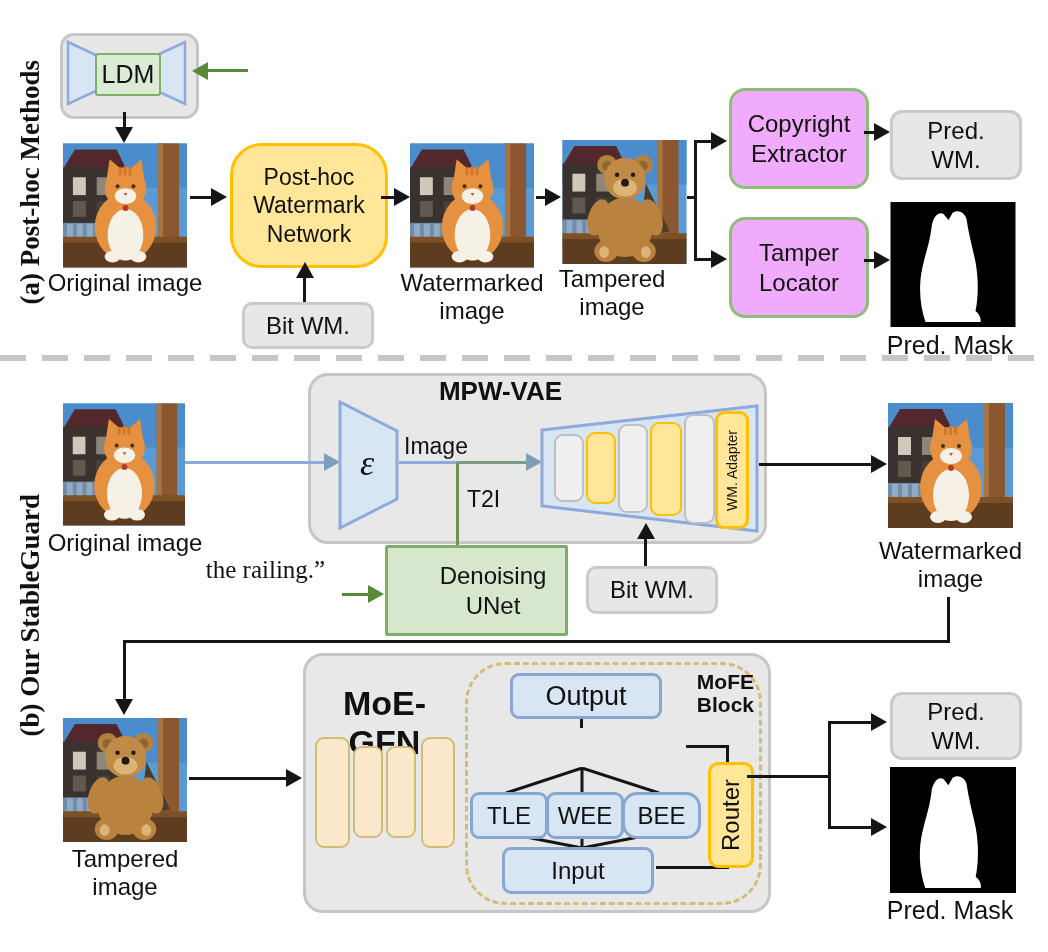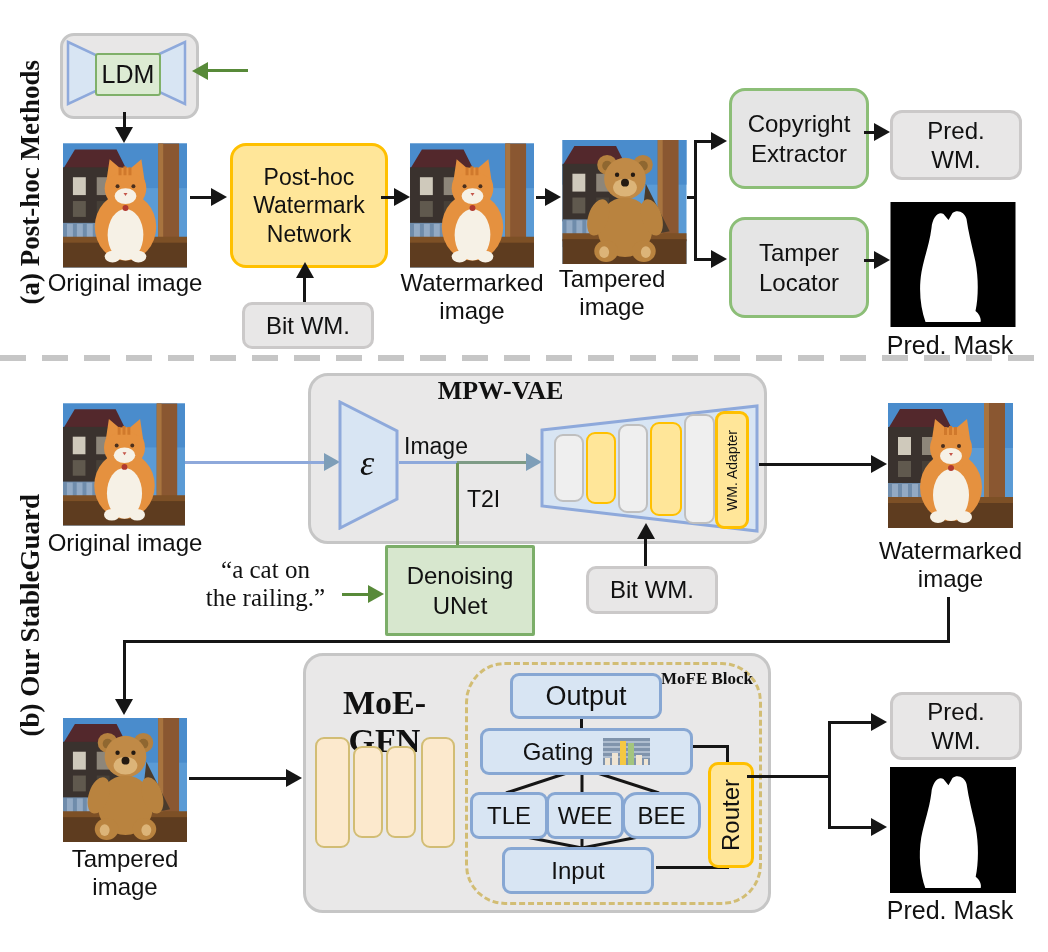--- a/index.html
+++ b/index.html
@@ -8,25 +8,25 @@
   .abs{position:absolute;}
   .hl{position:absolute;height:3px;background:#151515;}
   .vl{position:absolute;width:3px;background:#151515;}
   .ah-r{position:absolute;width:0;height:0;border-top:9px solid transparent;border-bottom:9px solid transparent;border-left:16px solid #151515;}
   .ah-l{position:absolute;width:0;height:0;border-top:9px solid transparent;border-bottom:9px solid transparent;border-right:16px solid #588A39;}
   .ah-d{position:absolute;width:0;height:0;border-left:9px solid transparent;border-right:9px solid transparent;border-top:16px solid #151515;}
   .ah-u{position:absolute;width:0;height:0;border-left:9px solid transparent;border-right:9px solid transparent;border-bottom:16px solid #151515;}
   .box{position:absolute;display:flex;align-items:center;justify-content:center;text-align:center;font-size:23px;line-height:1.22;color:#111;}
   .cap{position:absolute;text-align:center;font-size:24px;line-height:1.15;color:#111;}
   .gray{background:#E8E7E7;border:3px solid #CBC9C9;border-radius:10px;}
-  .yellowb{background:#FFE699;border:3px solid #FFC000;border-radius:16px;}
-  .greenb{background:#e5e5e5;border:3px solid #8CBE77;border-radius:16px;}
+  .yellowb{background:#FFE699;border:3px solid #FFC000;border-radius:32px;}
+  .greenb{background:#f0abfc;border:3px solid #8CBE77;border-radius:16px;}
   .blueb{background:#D8E5F3;border:3px solid #87A7D3;border-radius:9px;}
   .container{position:absolute;background:#E9E8E8;border:3px solid #C6C6C6;border-radius:20px;}
-  .serif{font-family:Liberation Serif, serif;font-weight:700;}
+  .serif{font-family:Liberation Sans, sans-serif;font-weight:700;}
   .vtext{writing-mode:vertical-rl;transform:rotate(180deg);}
   .sidelabel{position:absolute;display:flex;align-items:center;justify-content:center;font-family:"Liberation Serif",serif;font-weight:700;font-size:27px;color:#111;}
   .prompt{font-family:cursive;font-size:25px;color:#111;white-space:nowrap;}
   .bar{position:absolute;border-radius:9px;}
   .bar.g{background:#EFEFEF;border:2.5px solid #BFBFBF;}
   .bar.y{background:#FFE699;border:2.5px solid #FFC000;}
   .bar.p{background:#FCE9CD;border:2.5px solid #D2BD74;}
   .dashedblk{position:absolute;border:3px dashed #D2BD74;border-radius:40px;}
   .divider{position:absolute;height:6px;background:repeating-linear-gradient(90deg,#C6C6C6 0 26px,transparent 26px 42px);}
   .narrow{display:inline-block;width:74px;}
@@ -223,26 +223,25 @@
   <div class="bar y" style="left:715px;top:411px;width:28px;height:112px;border-width:3px;display:flex;align-items:center;justify-content:center;">
     <span class="vtext" style="font-size:14px;">WM. Adapter</span>
   </div>
 
   <div class="ah-u" style="left:637px;top:523px;"></div>
   <div class="vl" style="left:644px;top:538px;height:28px;"></div>
   <div class="box gray" style="left:586px;top:566px;width:126px;height:42px;font-size:24px;">
     <span>Bit WM.</span>
   </div>
 
-  <div class="box" style="left:385px;top:545px;width:144px;height:85px;background:#D7E7CE;border:3px solid #7CAE69;border-radius:2px;font-size:24px;">
+  <div class="box" style="left:385px;top:545px;width:144px;height:85px;background:#D7E7CE;border:3px solid #7CAE69;border-radius:2px;font-size:24px;padding-left:33px;">
     <span>Denoising UNet</span>
   </div>
 
   <div class="abs" style="left:168px;top:556px;width:195px;text-align:center;">
-    <span class="prompt" style="display:block;">“a cat on</span>
     <span class="prompt" style="display:block;">the railing.”</span>
   </div>
   <div class="hl" style="left:342px;top:593px;width:28px;background:#588A39;"></div>
   <div class="ah-r" style="left:368px;top:585px;border-left-color:#588A39;"></div>
 
   <div class="hl" style="left:759px;top:463px;width:114px;"></div>
   <div class="ah-r" style="left:871px;top:455px;"></div>
   <svg class="abs" style="left:888px;top:403px;" width="125" height="125" viewBox="0 0 125 125">
       <use href="#scene-cat"></use>
     </svg>
@@ -262,56 +261,40 @@
   <div class="ah-r" style="left:286px;top:769px;"></div>
 
   <div class="container" style="left:303px;top:653px;width:462px;height:254px;"></div>
   <div class="abs serif" style="left:312px;top:684px;width:145px;font-size:34px;text-align:center;">MoE-GFN</div>
   <div class="bar p" style="left:315px;top:737px;width:31px;height:107px;"></div>
   <div class="bar p" style="left:353px;top:746px;width:26px;height:88px;"></div>
   <div class="bar p" style="left:386px;top:746px;width:26px;height:88px;"></div>
   <div class="bar p" style="left:421px;top:737px;width:30px;height:107px;"></div>
 
   <div class="dashedblk" style="left:465px;top:662px;width:291px;height:237px;"></div>
-  <div class="abs serif" style="left:660px;top:670px;width:94px;font-size:17px;line-height:1.1;text-align:center;">MoFE Block</div>
+  <div class="abs serif" style="left:660px;top:670px;width:94px;font-size:21px;line-height:1.1;text-align:right;">MoFE Block</div>
 
   <div class="vl" style="left:580px;top:712px;height:16px;"></div>
   <svg class="abs" style="left:465px;top:767px;" width="230" height="27">
     <line x1="117" y1="1" x2="41" y2="26" stroke="#151515" stroke-width="3"></line>
     <line x1="117" y1="1" x2="117" y2="26" stroke="#151515" stroke-width="3"></line>
     <line x1="117" y1="1" x2="194" y2="26" stroke="#151515" stroke-width="3"></line>
   </svg>
   <svg class="abs" style="left:465px;top:832px;" width="230" height="17">
     <line x1="41" y1="1" x2="117" y2="16" stroke="#151515" stroke-width="3"></line>
     <line x1="117" y1="1" x2="117" y2="16" stroke="#151515" stroke-width="3"></line>
     <line x1="194" y1="1" x2="117" y2="16" stroke="#151515" stroke-width="3"></line>
   </svg>
   <div class="hl" style="left:686px;top:745px;width:43px;"></div>
   <div class="vl" style="left:726px;top:745px;height:18px;"></div>
   <div class="hl" style="left:656px;top:866px;width:73px;"></div>
   <div class="vl" style="left:726px;top:859px;height:10px;"></div>
 
   <div class="box blueb" style="left:510px;top:673px;width:146px;height:40px;font-size:27px;">
     <span>Output</span>
-  </div>
-  <div class="box blueb" style="left:480px;top:728px;width:207px;height:41px;font-size:24px;gap:10px;">
-    <span>Gating</span>
-    <svg width="47" height="27">
-      <rect width="47" height="27" fill="#8094AC"></rect>
-      <rect y="3" width="47" height="2" fill="#AEBDCF"></rect>
-      <rect y="8" width="47" height="2" fill="#AEBDCF"></rect>
-      <rect y="13" width="47" height="2" fill="#AEBDCF"></rect>
-      <rect y="18" width="47" height="2" fill="#AEBDCF"></rect>
-      <rect x="2" y="20" width="5" height="7" fill="#EFE5D3"></rect>
-      <rect x="9" y="15" width="6" height="12" fill="#EFE5D3"></rect>
-      <rect x="17" y="3" width="6" height="24" fill="#F5C842"></rect>
-      <rect x="25" y="5" width="6" height="22" fill="#A3C57E"></rect>
-      <rect x="33" y="17" width="6" height="10" fill="#EFE5D3"></rect>
-      <rect x="41" y="21" width="4" height="6" fill="#EFE5D3"></rect>
-    </svg>
   </div>
   <div class="box blueb" style="left:470px;top:792px;width:72px;height:41px;font-size:24px;">
     <span>TLE</span>
   </div>
   <div class="box blueb" style="left:546px;top:792px;width:72px;height:41px;font-size:24px;">
     <span>WEE</span>
   </div>
   <div class="box blueb" style="left:622px;top:792px;width:73px;height:41px;font-size:24px;border-radius:15px;">
     <span>BEE</span>
   </div>

